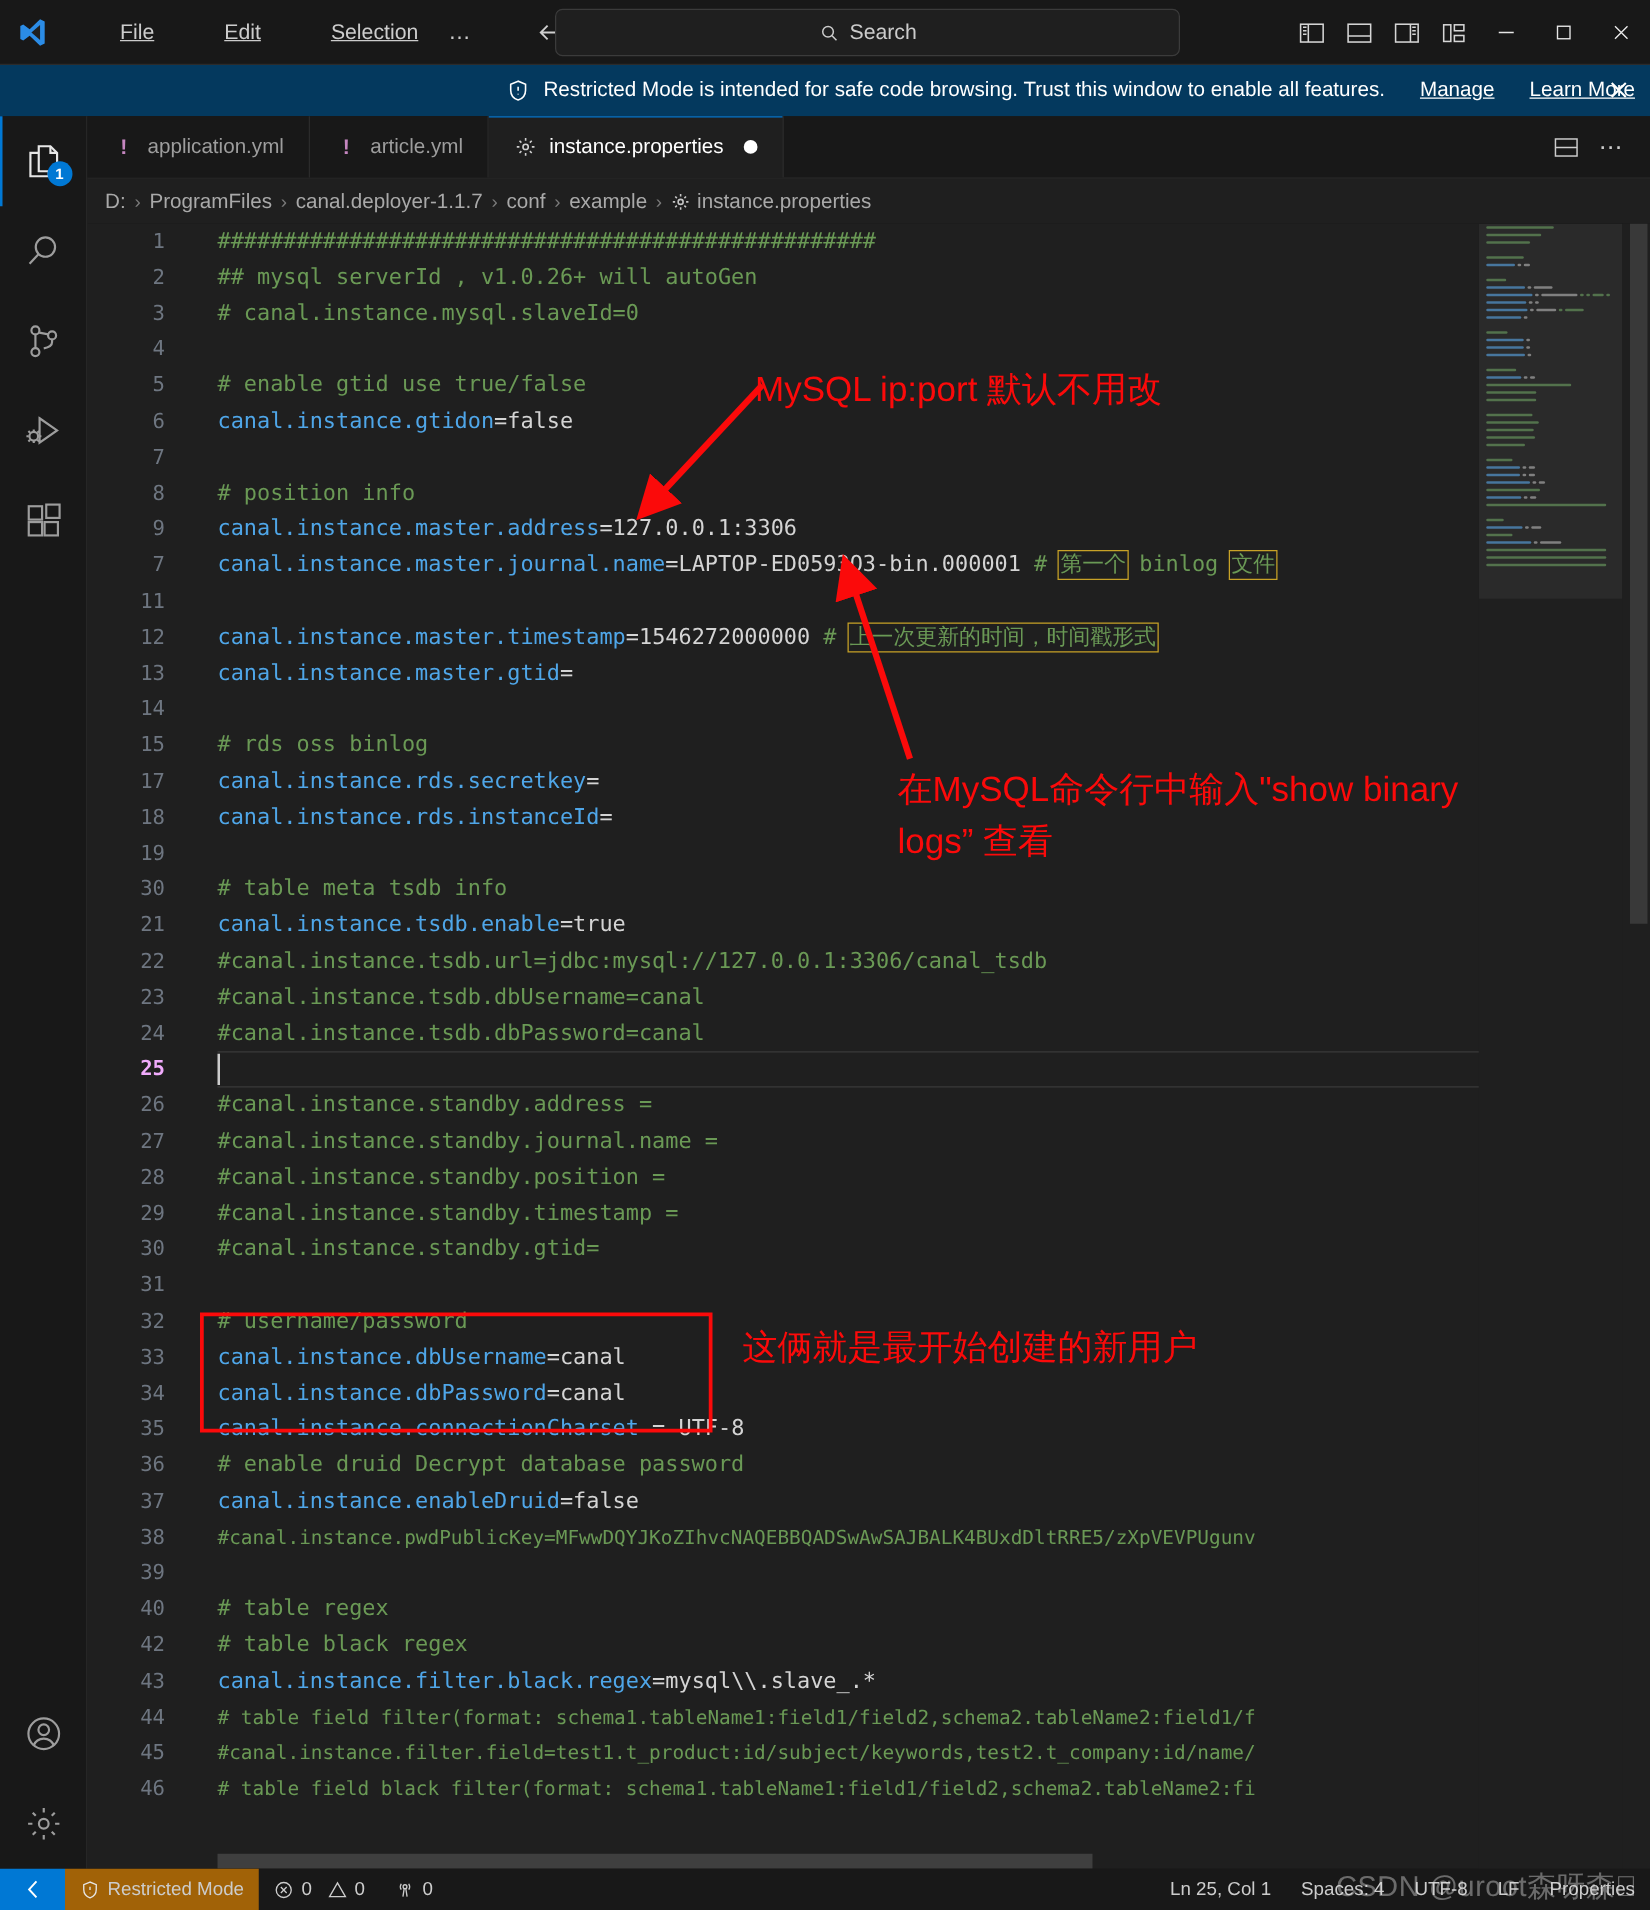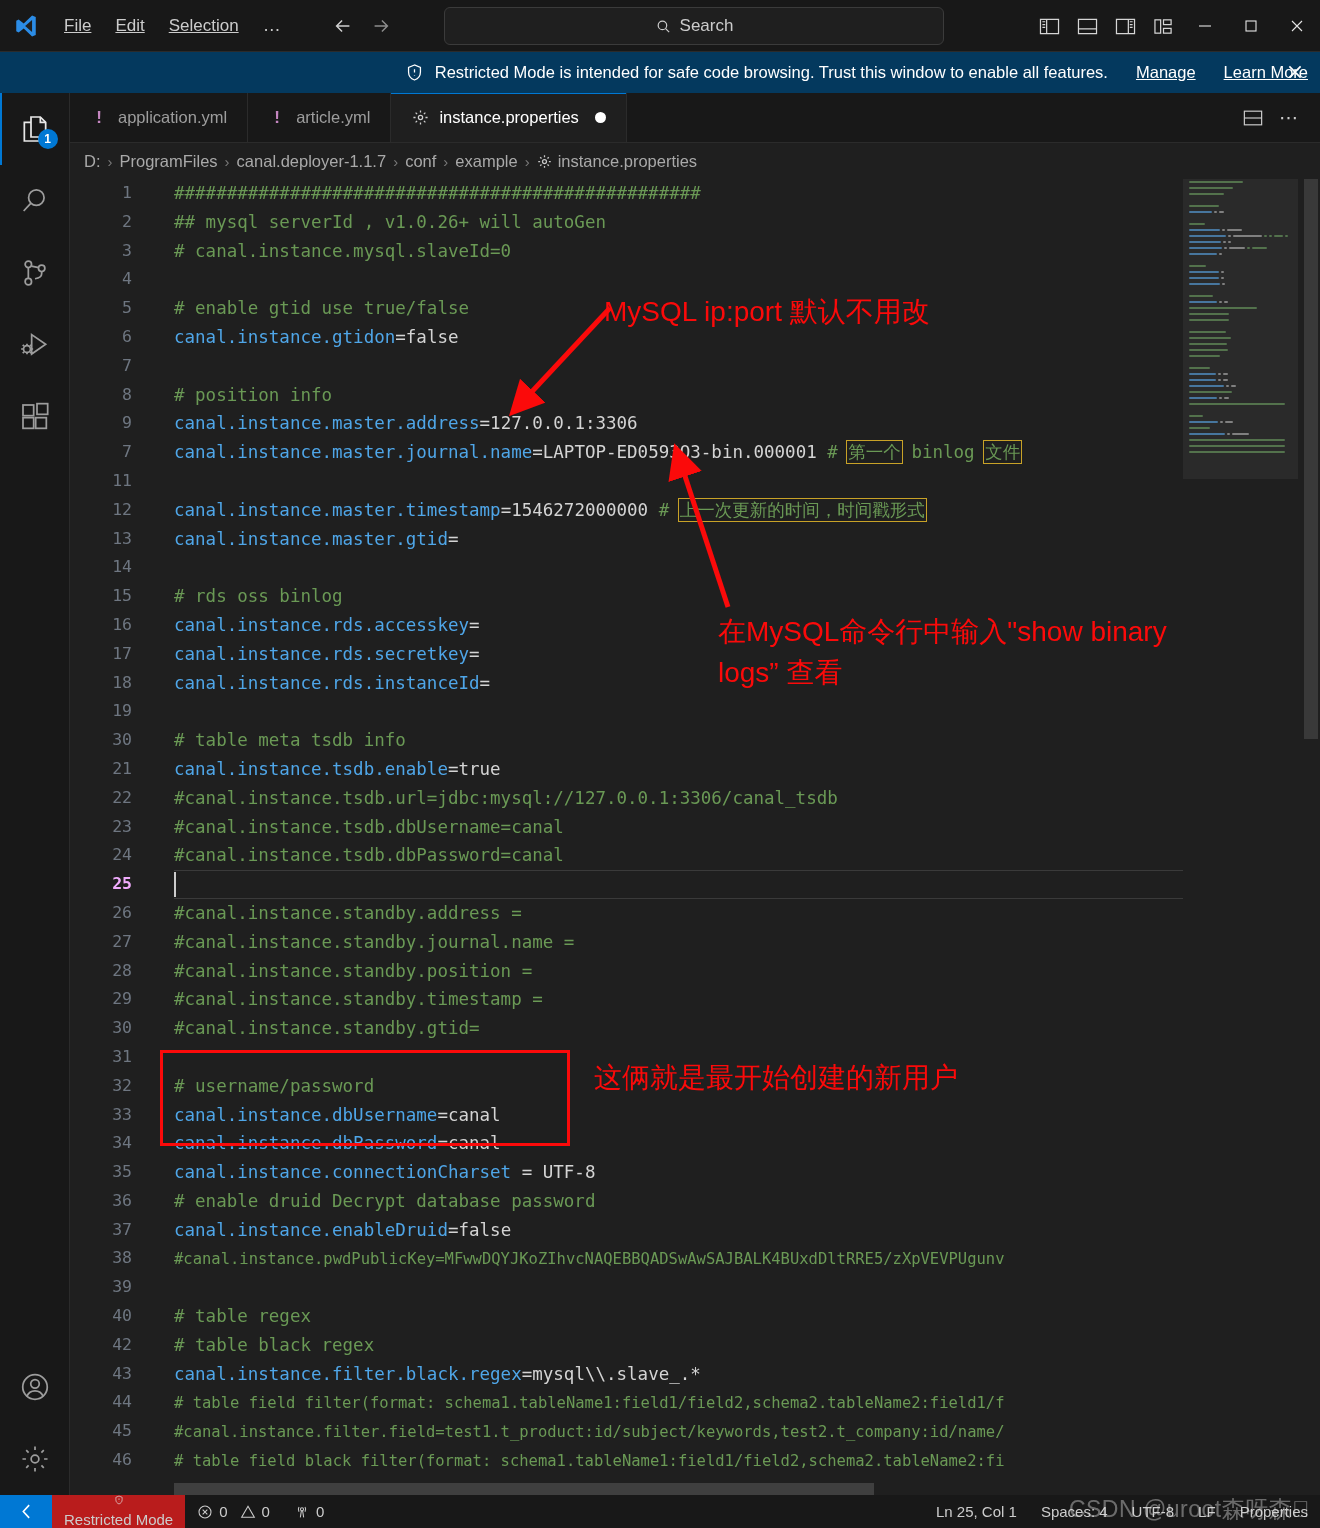--- a/index.html
+++ b/index.html
@@ -18,21 +18,21 @@
     background:#181818; display:flex; align-items:center;
     border-bottom:1px solid #2b2b2b;
   }
   .vscode-logo{ width:52px; height:52px; display:flex; align-items:center; justify-content:center;}
   .vscode-logo svg{ width:26px; height:26px; }
   .menu{ display:flex; align-items:center; height:52px; }
   .menu-item{
     font-size:17px; color:#cccccc; padding:5px 12px; border-radius:4px;
     cursor:default; white-space:nowrap;
   }
-  .menu-item u{ text-decoration:underline; }
+  .menu-item u{ text-decoration:underline;margin-left:32px; }
   .dots{ font-size:18px; letter-spacing:1px; color:#cccccc; padding:2px 12px;}
   .navbtns{ display:flex; align-items:center; margin-left:32px; gap:4px;}
   .navbtn{ width:34px; height:34px; display:flex; align-items:center; justify-content:center; color:#cfcfcf;}
   .navbtn svg{ width:22px;height:22px;}
   .navbtn.dim{ color:#8d8d8d;}
   .searchbox{
     position:absolute; left:444px; top:7px; width:500px; height:38px;
     background:#1f1f1f; border:1px solid #3b3b3b; border-radius:6px;
     display:flex; align-items:center; justify-content:center; gap:8px;
     color:#cccccc; font-size:17px;
@@ -167,21 +167,21 @@
   
   .statusbar{
     position:absolute; bottom:0; left:0; width:1320px; height:33px;
     background:#181818; display:flex; align-items:center; font-size:15px; color:#cccccc;
   }
   .sb-remote{
     width:52px;height:33px; background:#0078d4; display:flex;align-items:center;justify-content:center;
   }
   .sb-remote svg{ width:17px;height:17px; color:#fff;}
   .sb-item{ display:flex;align-items:center; gap:6px; padding:0 12px; height:33px; }
-  .sb-item.trust{ background:#b91c1c;flex-direction:column; }
+  .sb-item.trust{ background:#a16207; }
   .sb-item svg{ width:16px;height:16px;}
   .sb-right{ margin-left:auto; display:flex; align-items:center; }
   .watermark{
     position:absolute; right:10px; bottom:3px; color:rgba(225,225,225,.42);
     font-size:23px; letter-spacing:.5px; pointer-events:none;
     font-family:"Liberation Sans", sans-serif;
   }
 </style>
 </head>
 <body>
@@ -400,21 +400,20 @@
         <div class="ln-row"><span class="gut">6</span><span class="txt"><span class="key">canal.instance.gtidon</span><span class="eq">=</span><span class="val">false</span></span></div>
         <div class="ln-row"><span class="gut">7</span><span class="txt">&nbsp;</span></div>
         <div class="ln-row"><span class="gut">8</span><span class="txt"><span class="cmt"># position info</span></span></div>
         <div class="ln-row"><span class="gut">9</span><span class="txt"><span class="key">canal.instance.master.address</span><span class="eq">=</span><span class="val">127.0.0.1:3306</span></span></div>
         <div class="ln-row"><span class="gut">7</span><span class="txt"><span class="key">canal.instance.master.journal.name</span><span class="eq">=</span><span class="val">LAPTOP-ED0593Q3-bin.000001 </span><span class="cmt"># </span><span class="cmt ybox">第一个</span><span class="cmt"> binlog </span><span class="cmt ybox">文件</span></span></div>
         <div class="ln-row"><span class="gut">11</span></div>
         <div class="ln-row"><span class="gut">12</span><span class="txt"><span class="key">canal.instance.master.timestamp</span><span class="eq">=</span><span class="val">1546272000000 </span><span class="cmt"># </span><span class="cmt ybox">上一次更新的时间，时间戳形式</span></span></div>
         <div class="ln-row"><span class="gut">13</span><span class="txt"><span class="key">canal.instance.master.gtid</span><span class="eq">=</span></span></div>
         <div class="ln-row"><span class="gut">14</span><span class="txt">&nbsp;</span></div>
         <div class="ln-row"><span class="gut">15</span><span class="txt"><span class="cmt"># rds oss binlog</span></span></div>
-        <div class="ln-row"><span class="gut">16</span><span class="txt"><span class="key">canal.instance.rds.accesskey</span><span class="eq">=</span></span></div>
         <div class="ln-row"><span class="gut">17</span><span class="txt"><span class="key">canal.instance.rds.secretkey</span><span class="eq">=</span></span></div>
         <div class="ln-row"><span class="gut">18</span><span class="txt"><span class="key">canal.instance.rds.instanceId</span><span class="eq">=</span></span></div>
         <div class="ln-row"><span class="gut">19</span><span class="txt">&nbsp;</span></div>
         <div class="ln-row"><span class="gut">30</span><span class="txt"><span class="cmt"># table meta tsdb info</span></span></div>
         <div class="ln-row"><span class="gut">21</span><span class="txt"><span class="key">canal.instance.tsdb.enable</span><span class="eq">=</span><span class="val">true</span></span></div>
         <div class="ln-row"><span class="gut">22</span><span class="txt"><span class="cmt">#canal.instance.tsdb.url=jdbc:mysql://127.0.0.1:3306/canal_tsdb</span></span></div>
         <div class="ln-row"><span class="gut">23</span><span class="txt"><span class="cmt">#canal.instance.tsdb.dbUsername=canal</span></span></div>
         <div class="ln-row"><span class="gut">24</span><span class="txt"><span class="cmt">#canal.instance.tsdb.dbPassword=canal</span></span></div>
         <div class="ln-row cur"><span class="gut">25</span><span class="curline"></span><span class="caret"></span><span class="txt">&nbsp;</span></div>
         <div class="ln-row"><span class="gut">26</span><span class="txt"><span class="cmt">#canal.instance.standby.address = </span></span></div>

